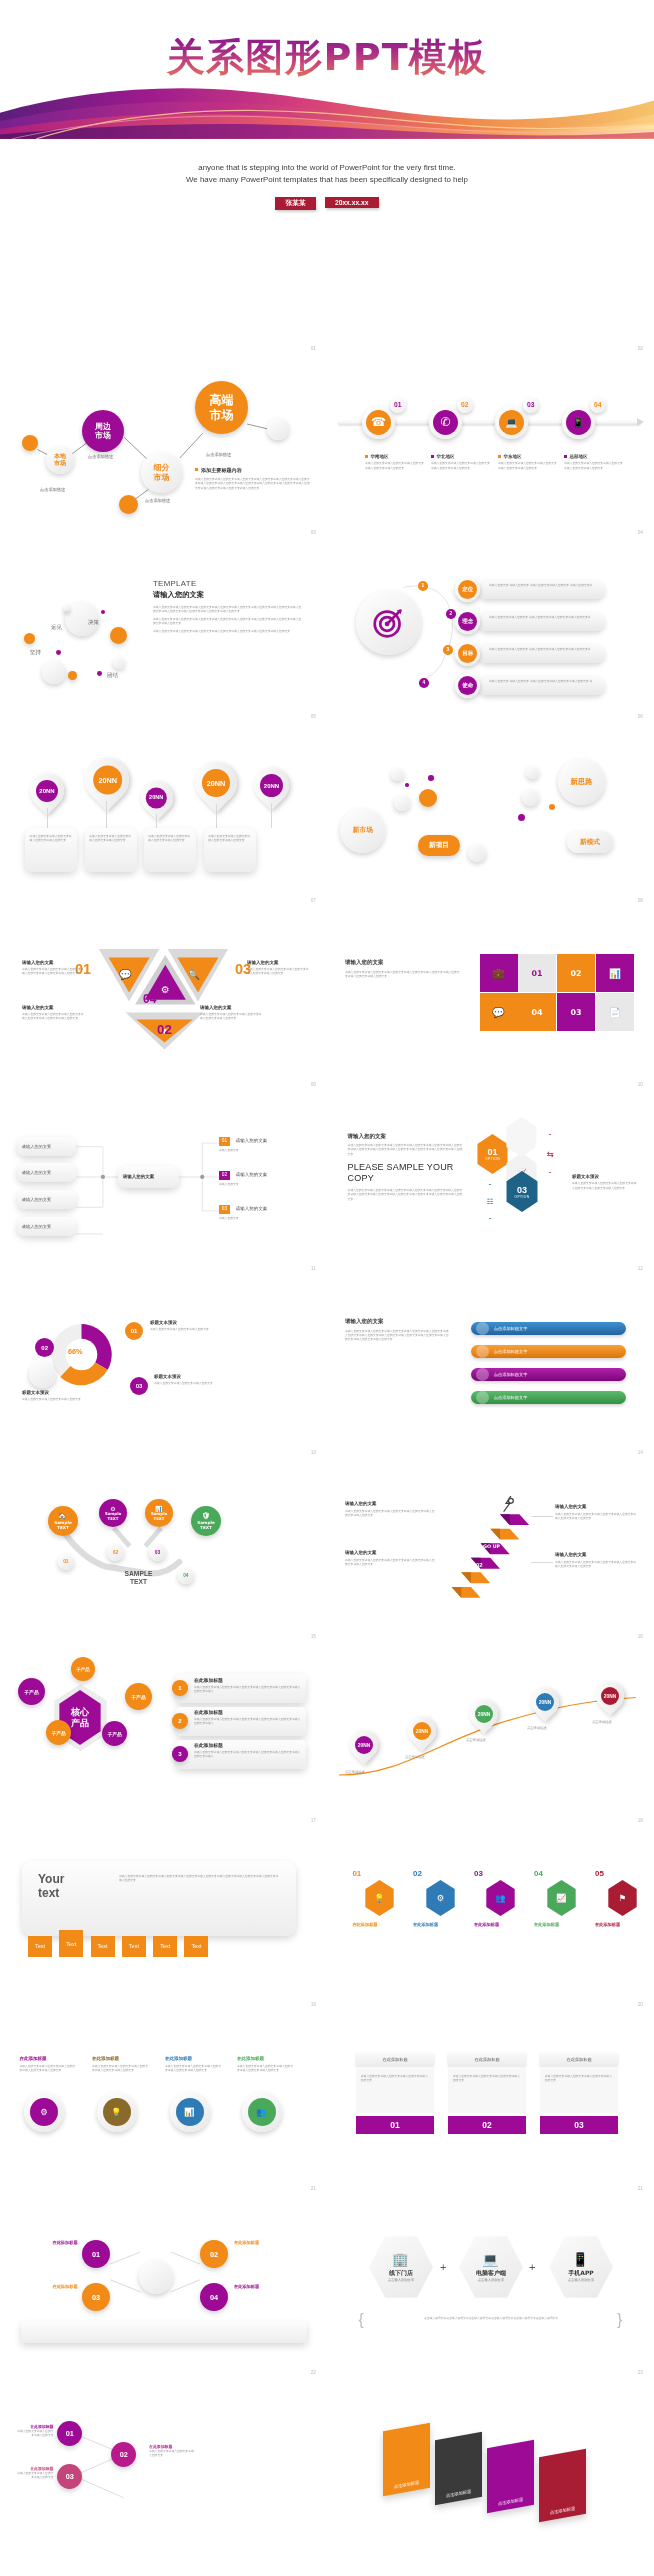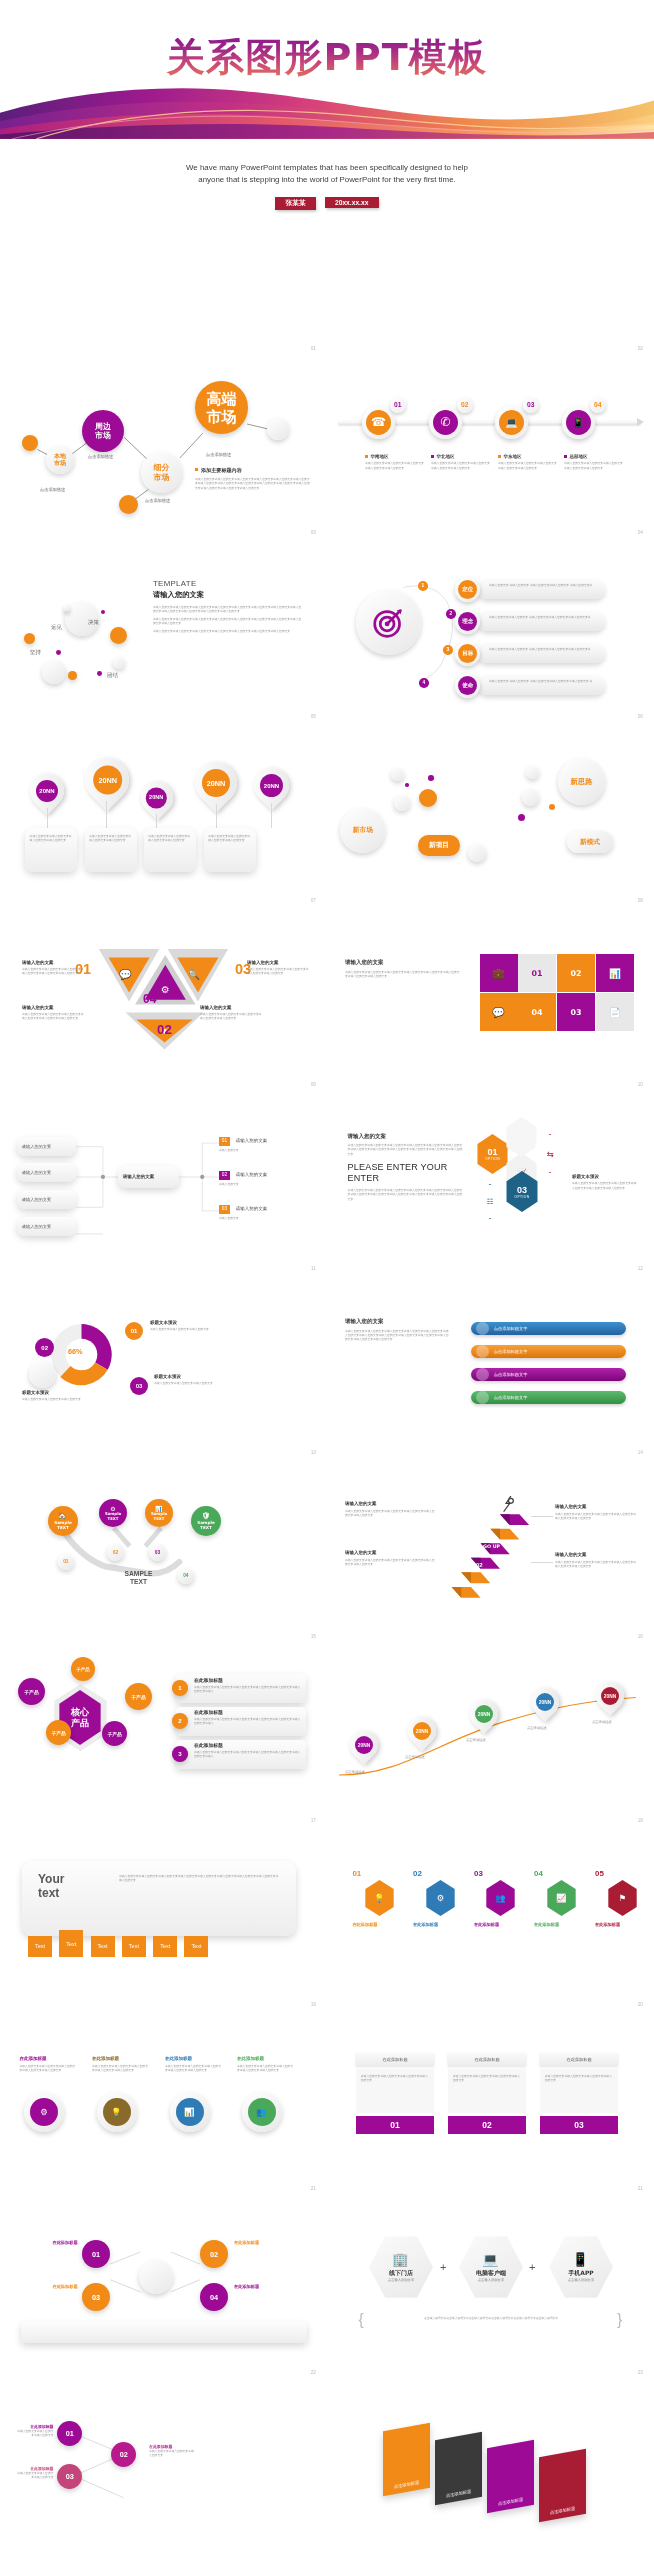--- a/index.html
+++ b/index.html
@@ -149,22 +149,22 @@
         <path d="M0,95 L0,52 C120,18 260,4 400,16 C560,30 700,70 880,62 C980,58 1040,44 1080,32 L1080,95 Z" fill="url(#g1)"></path>
         <path d="M0,95 L0,66 C140,36 300,26 460,40 C620,54 760,84 920,76 C1000,72 1050,62 1080,54 L1080,95 Z" fill="url(#g2)" opacity="0.92"></path>
         <path d="M0,95 L0,79 C160,54 320,48 480,60 C660,74 800,92 1080,72 L1080,95 Z" fill="url(#g3)" opacity="0.9"></path>
         <path d="M0,95 L0,88 C200,70 380,66 560,76 C760,88 900,95 1080,84 L1080,95 Z" fill="url(#g4)" opacity="0.85"></path>
         <path d="M60,95 C180,58 340,40 520,52 C700,64 840,92 1080,70" stroke="#ffd89a" stroke-width="2" fill="none" opacity=".8"></path>
         <path d="M20,95 C160,64 320,50 500,62 C690,75 850,95 1080,80" stroke="#ffb6c6" stroke-width="1.4" fill="none" opacity=".65"></path>
       </svg>
     </div>
 
     <div class="cover-desc">
+      <div>anyone that is stepping into the world of PowerPoint for the very first time.</div>
       <div>We have many PowerPoint templates that has been specifically designed to help</div>
-      <div>anyone that is stepping into the world of PowerPoint for the very first time.</div>
     </div>
     <div class="cover-tags">
       <span class="cover-tag cn">张某某</span>
       <span class="cover-tag">20xx.xx.xx</span>
     </div>
   </div>
 
   <div class="slides">
 
     <div class="srow">
@@ -177,21 +177,21 @@
           <line x1="205" y1="162" x2="245" y2="200" stroke="#555" stroke-width="1"></line>
           <line x1="297" y1="196" x2="335" y2="155" stroke="#555" stroke-width="1"></line>
           <line x1="408" y1="140" x2="442" y2="148" stroke="#555" stroke-width="1"></line>
           <line x1="245" y1="248" x2="218" y2="268" stroke="#555" stroke-width="1"></line>
         </svg>
         <div class="circ or shadow-soft" style="left:22px;top:96px;width:16.4px;height:16.4px"></div>
         <div class="circ wh shadow-soft cn" style="left:46px;top:107px;width:28px;height:28px;font-size:6px;color:#f18a16;line-height:1.15">本地<br>市场</div>
         <div class="circ pu shadow-soft cn" style="left:82px;top:71px;width:42px;height:42px;font-size:7.9px;line-height:1.2">周边<br>市场</div>
         <div class="circ wh shadow-soft cn" style="left:141px;top:113px;width:41px;height:41px;font-size:7.9px;color:#f18a16;line-height:1.2">细分<br>市场</div>
         <div class="circ or shadow-soft" style="left:119px;top:156px;width:19.4px;height:19.4px"></div>
-        <div class="circ or shadow-soft cn" style="left:195px;top:42px;width:53px;height:53px;font-size:15px;line-height:1.2">高端<br>市场</div>
+        <div class="circ or shadow-soft cn" style="left:195px;top:42px;width:53px;height:53px;font-size:12px;line-height:1.2">高端<br>市场</div>
         <div class="circ wh shadow-soft" style="left:267px;top:79px;width:22px;height:22px"></div>
 
         <div class="cn" style="position:absolute;left:40px;top:148px;font-size:4.2px;color:#666">点击添加描述</div>
         <div class="cn" style="position:absolute;left:88px;top:115px;font-size:4.2px;color:#666">点击添加描述</div>
         <div class="cn" style="position:absolute;left:145px;top:159px;font-size:4.2px;color:#666">点击添加描述</div>
         <div class="cn" style="position:absolute;left:206px;top:113px;font-size:4.2px;color:#666">点击添加描述</div>
 
         <div style="position:absolute;left:195px;top:128px;width:115px">
           <div class="cn" style="font-size:5.1px;font-weight:700;color:#333;margin-bottom:3px">
             <span class="bullet"></span><span>添加主要标题内容</span>
@@ -507,21 +507,21 @@
           <span class="cn" style="font-size:4.5px;color:#444">请输入您的文案</span>
           <div class="cn tiny" style="margin-top:2.4px">请输入您的文案</div>
         </div>
       </div>
 
       <div class="slide">
         <div class="pg">10</div>
         <div style="position:absolute;left:20.6px;top:58px;width:115px">
           <div class="cn h-ttl" style="margin-bottom:3px">请输入您的文案</div>
           <div class="cn tiny" style="margin-bottom:6px">请输入您的文案请输入您的文案请输入您的文案请输入您的文案请输入您的文案请输入您的文案请输入您的文案请输入您的文案请输入您的文案请输入您的文案请输入您的文案请输入您的文案</div>
-          <div style="font-size:9px;line-height:1.18;color:#2b2b2b;letter-spacing:0.2px">PLEASE ENTER YOUR ENTER</div>
+          <div style="font-size:9px;line-height:1.18;color:#2b2b2b;letter-spacing:0.2px">PLEASE SAMPLE YOUR COPY</div>
           <div class="cn tiny" style="margin-top:4.8px">请输入您的文案请输入您的文案请输入您的文案请输入您的文案请输入您的文案请输入您的文案请输入您的文案请输入您的文案请输入您的文案请输入您的文案请输入您的文案请输入您的文案</div>
         </div>
 
         <div class="hex" style="left:148px;top:59px;width:35px;height:40px;background:#f18a16;color:#fff;flex-direction:column">
           <div style="font-size:9px;font-weight:700">01</div>
           <div style="font-size:3.3px;letter-spacing:0.4px">OPTION</div>
         </div>
         <div class="hex" style="left:177px;top:78px;width:35px;height:40px;background:#f2f2f2">
           <span style="font-size:9.7px;color:#9a9a9a">📈</span>
         </div>

